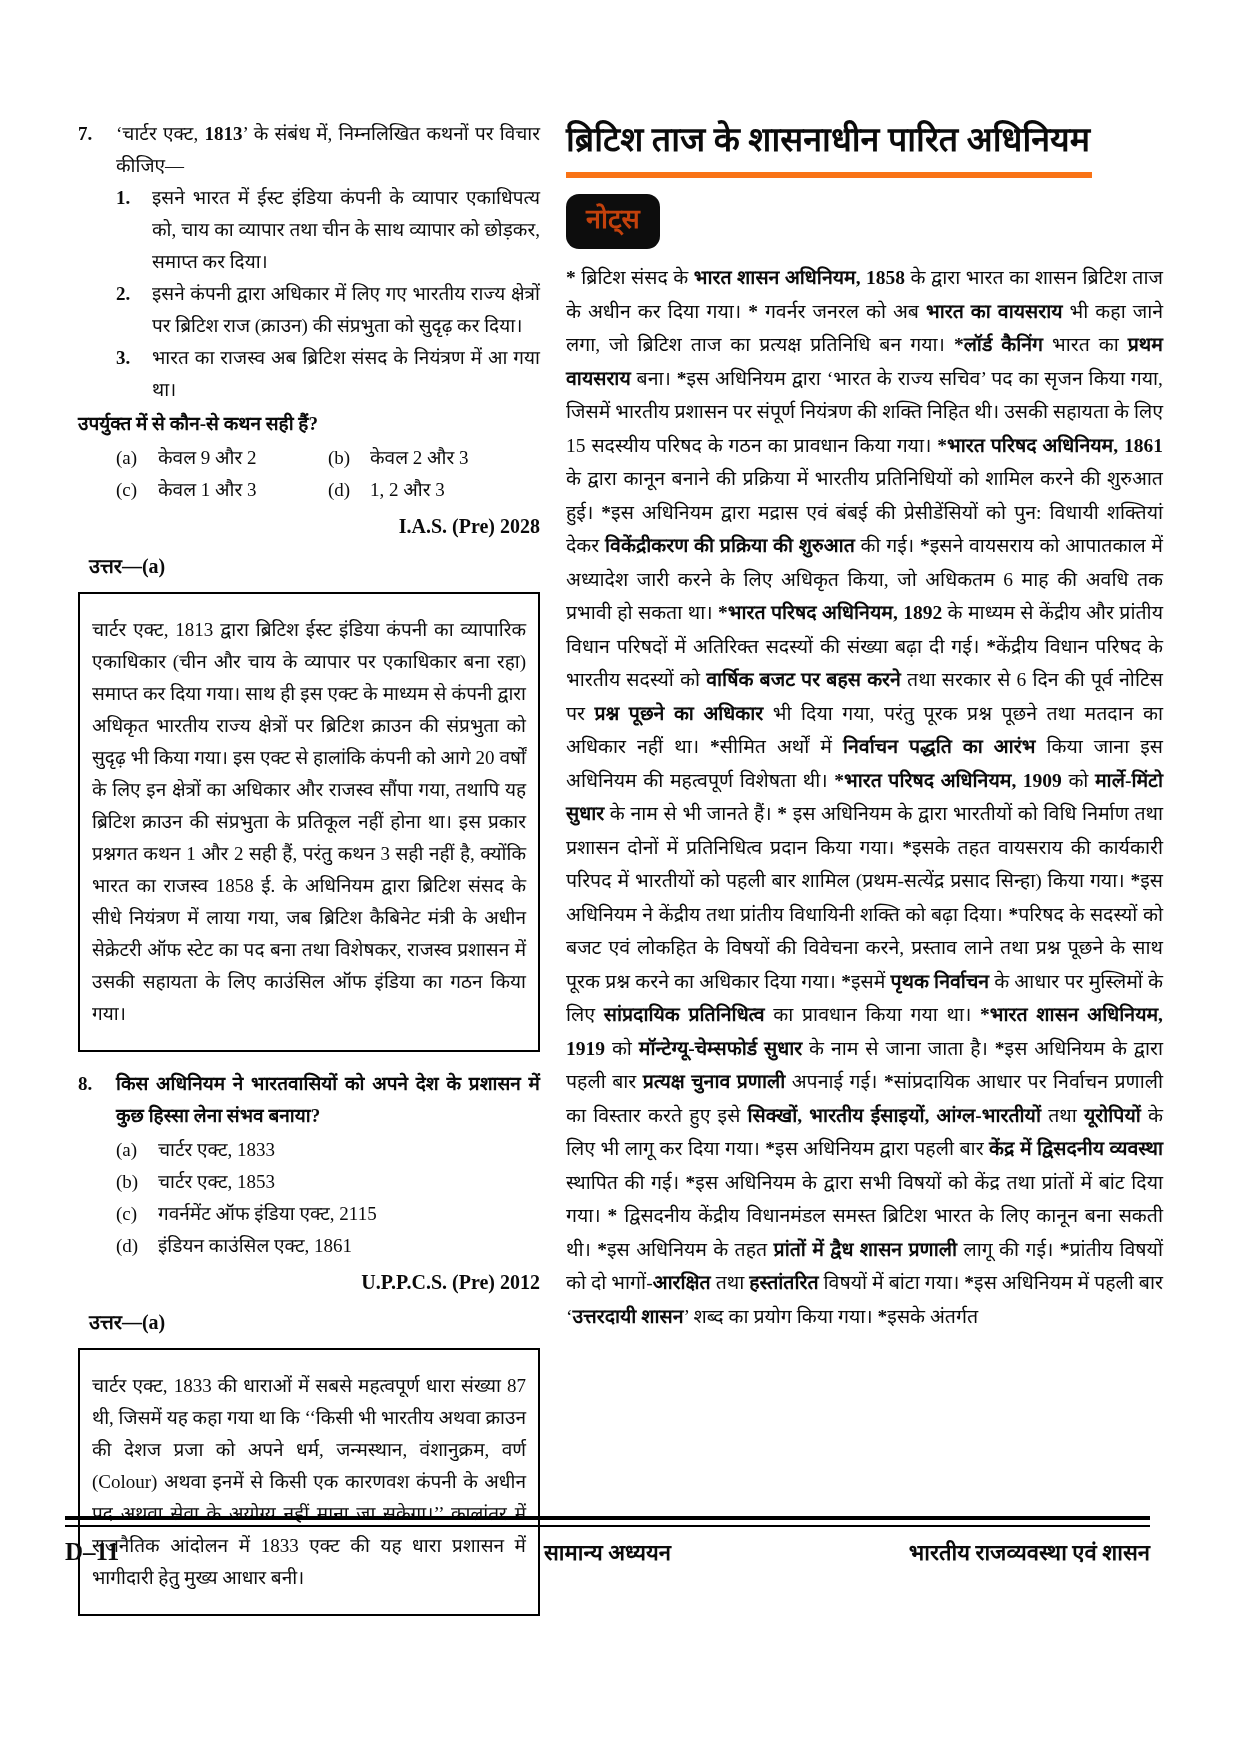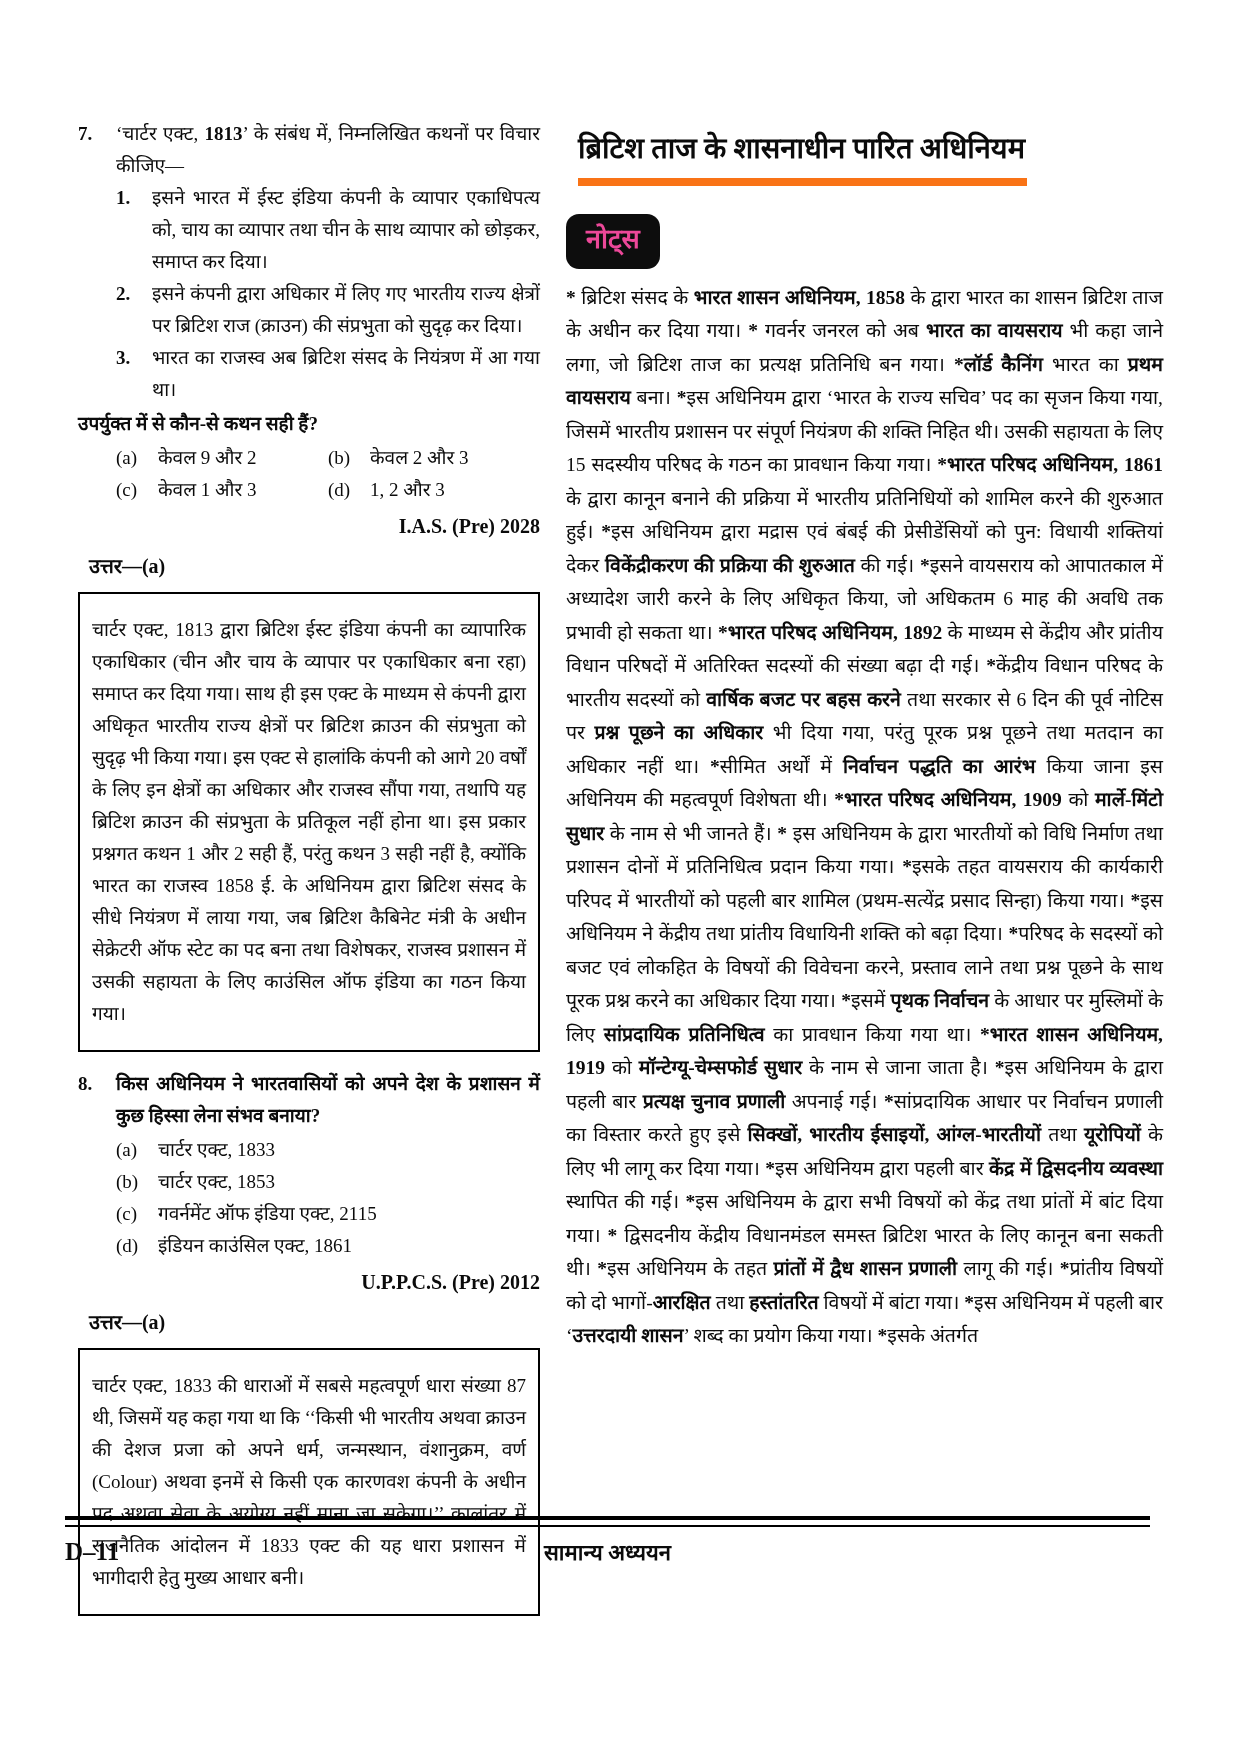--- a/index.html
+++ b/index.html
@@ -26,27 +26,27 @@
   .option{display:flex;}
   .opt-label{flex:none;width:42px;}
   .opt-text{flex:1;text-align:left;}
   .source{text-align:right;font-weight:bold;font-size:20px;margin-top:4px;}
   .answer{font-weight:bold;font-size:20px;margin:8px 11px 10px;}
   .expl-box{border:2px solid #000;padding:20px 12px;margin:2px 0 16px;}
   .q7-wrap{margin-bottom:4px;}
 
   
   .section-title{
-    display:inline-block;margin:12px;padding:0 2px 10px 0;
-    font-size:29px;font-weight:bold;line-height:1.3;
-    border-bottom:8px solid #f97316;text-align:left;
+    display:inline-block;margin:0;padding:0 2px 10px 0;
+    font-size:34px;font-weight:bold;line-height:1.3;
+    border-bottom:6px solid #f97316;text-align:left;
   }
   .notes-badge{
     display:inline-block;margin:16px 0 12px;
-    background:#0d0d0d;color:#ec4899;font-weight:bold;font-size:27px;
+    background:#0d0d0d;color:#c2410c;font-weight:bold;font-size:27px;
     line-height:1;padding:12px 20px 16px;border-radius:13px;
   }
   .notes-text{margin:0;}
   .notes-text b{font-weight:bold;}
 
   
   .footer{position:absolute;left:65px;width:1085px;top:1516px;}
   .footer-rule{height:5px;border-top:4px solid #000;border-bottom:2px solid #000;margin-bottom:9px;}
   .footer-row{display:grid;grid-template-columns:1fr 1fr 1fr;align-items:baseline;font-weight:bold;}
   .footer-left{font-size:25px;text-align:left;}
@@ -144,15 +144,16 @@
       </div>
       <p class="notes-text"><b>* </b><span>ब्रिटिश संसद के </span><b>भारत शासन अधिनियम, 1858 </b><span>के द्वारा भारत का शासन ब्रिटिश ताज के अधीन कर दिया गया। </span><b>* </b><span>गवर्नर जनरल को अब </span><b>भारत का वायसराय </b><span>भी कहा जाने लगा, जो ब्रिटिश ताज का प्रत्यक्ष प्रतिनिधि बन गया। </span><b>*लॉर्ड कैनिंग </b><span>भारत का </span><b>प्रथम वायसराय </b><span>बना। </span><b>*</b><span>इस अधिनियम द्वारा ‘भारत के राज्य सचिव’ पद का सृजन किया गया, जिसमें भारतीय प्रशासन पर संपूर्ण नियंत्रण की शक्ति निहित थी। उसकी सहायता के लिए 15 सदस्यीय परिषद के गठन का प्रावधान किया गया। </span><b>*भारत परिषद अधिनियम, 1861 </b><span>के द्वारा कानून बनाने की प्रक्रिया में भारतीय प्रतिनिधियों को शामिल करने की शुरुआत हुई। </span><b>*</b><span>इस अधिनियम द्वारा मद्रास एवं बंबई की प्रेसीडेंसियों को पुन: विधायी शक्तियां देकर </span><b>विकेंद्रीकरण की प्रक्रिया की शुरुआत </b><span>की गई। </span><b>*</b><span>इसने वायसराय को आपातकाल में अध्यादेश जारी करने के लिए अधिकृत किया, जो अधिकतम 6 माह की अवधि तक प्रभावी हो सकता था। </span><b>*भारत परिषद अधिनियम, 1892 </b><span>के माध्यम से केंद्रीय और प्रांतीय विधान परिषदों में अतिरिक्त सदस्यों की संख्या बढ़ा दी गई। </span><b>*</b><span>केंद्रीय विधान परिषद के भारतीय सदस्यों को </span><b>वार्षिक बजट पर बहस करने </b><span>तथा सरकार से 6 दिन की पूर्व नोटिस पर </span><b>प्रश्न पूछने का अधिकार </b><span>भी दिया गया, परंतु पूरक प्रश्न पूछने तथा मतदान का अधिकार नहीं था। </span><b>*</b><span>सीमित अर्थों में </span><b>निर्वाचन पद्धति का आरंभ </b><span>किया जाना इस अधिनियम की महत्वपूर्ण विशेषता थी। </span><b>*भारत परिषद अधिनियम, 1909 </b><span>को </span><b>मार्ले-मिंटो सुधार </b><span>के नाम से भी जानते हैं। </span><b>* </b><span>इस अधिनियम के द्वारा भारतीयों को विधि निर्माण तथा प्रशासन दोनों में प्रतिनिधित्व प्रदान किया गया। </span><b>*</b><span>इसके तहत वायसराय की कार्यकारी परिपद में भारतीयों को पहली बार शामिल (प्रथम-सत्येंद्र प्रसाद सिन्हा) किया गया। </span><b>*</b><span>इस अधिनियम ने केंद्रीय तथा प्रांतीय विधायिनी शक्ति को बढ़ा दिया। </span><b>*</b><span>परिषद के सदस्यों को बजट एवं लोकहित के विषयों की विवेचना करने, प्रस्ताव लाने तथा प्रश्न पूछने के साथ पूरक प्रश्न करने का अधिकार दिया गया। </span><b>*</b><span>इसमें </span><b>पृथक निर्वाचन </b><span>के आधार पर मुस्लिमों के लिए </span><b>सांप्रदायिक प्रतिनिधित्व </b><span>का प्रावधान किया गया था। </span><b>*भारत शासन अधिनियम, 1919 </b><span>को </span><b>मॉन्टेग्यू-चेम्सफोर्ड सुधार </b><span>के नाम से जाना जाता है। </span><b>*</b><span>इस अधिनियम के द्वारा पहली बार </span><b>प्रत्यक्ष चुनाव प्रणाली </b><span>अपनाई गई। </span><b>*</b><span>सांप्रदायिक आधार पर निर्वाचन प्रणाली का विस्तार करते हुए इसे </span><b>सिक्खों, भारतीय ईसाइयों, आंग्ल-भारतीयों </b><span>तथा </span><b>यूरोपियों </b><span>के लिए भी लागू कर दिया गया। </span><b>*</b><span>इस अधिनियम द्वारा पहली बार </span><b>केंद्र में द्विसदनीय व्यवस्था </b><span>स्थापित की गई। </span><b>*</b><span>इस अधिनियम के द्वारा सभी विषयों को केंद्र तथा प्रांतों में बांट दिया गया। </span><b>* </b><span>द्विसदनीय केंद्रीय विधानमंडल समस्त ब्रिटिश भारत के लिए कानून बना सकती थी। </span><b>*</b><span>इस अधिनियम के तहत </span><b>प्रांतों में द्वैध शासन प्रणाली </b><span>लागू की गई। </span><b>*</b><span>प्रांतीय विषयों को दो भागों-</span><b>आरक्षित </b><span>तथा </span><b>हस्तांतरित </b><span>विषयों में बांटा गया। </span><b>*</b><span>इस अधिनियम में पहली बार ‘</span><b>उत्तरदायी शासन</b><span>’ शब्द का प्रयोग किया गया। </span><b>*</b><span>इसके अंतर्गत</span></p>
     </div>
   </div>
 
   <div class="footer">
     <div class="footer-rule"></div>
     <div class="footer-row">
       <span class="footer-left">D–11</span>
       <span class="footer-center">सामान्य अध्ययन</span>
+      <span class="footer-right">भारतीय राजव्यवस्था एवं शासन</span>
     </div>
   </div>
 </div>
 
 </body></html>

